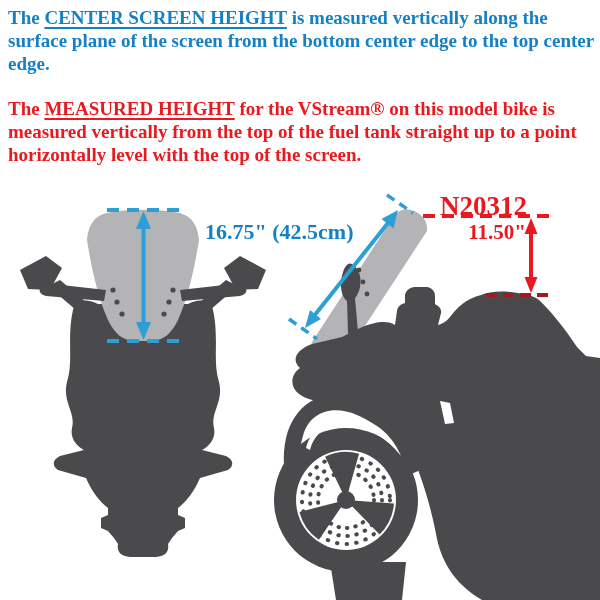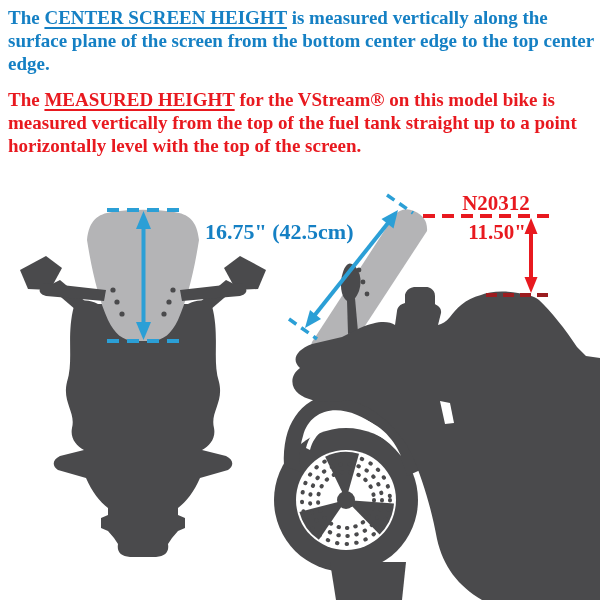--- a/index.html
+++ b/index.html
@@ -16,24 +16,24 @@
     position:absolute;left:8px;width:588px;
     font-weight:bold;font-size:19px;line-height:1.22;
     letter-spacing:0px;
   }
   .para .und{
     text-decoration:underline;
     text-underline-offset:3px;
     text-decoration-thickness:2px;
   }
   #para-center-screen{top:6px;color:var(--blue-text);}
-  #para-measured{top:88px;color:var(--red);}
+  #para-measured{top:97px;color:var(--red);}
   .meas-label{position:absolute;font-weight:bold;}
   #label-screen-height{left:205px;top:219px;font-size:22px;color:var(--blue-text);white-space:nowrap;}
-  #label-part-number{left:440px;top:191px;width:112px;text-align:center;font-size:21px;color:var(--red);}
+  #label-part-number{left:440px;top:191px;width:112px;text-align:left;font-size:27px;color:var(--red);}
   #label-measured-block{left:438px;top:220px;width:118px;text-align:center;font-size:21px;line-height:1.15;color:var(--red);}
   
   .sil{fill:var(--silhouette);}
   .ws{fill:var(--windscreen);}
   .whitefill{fill:#ffffff;}
   .dot{fill:var(--silhouette);}
   .bstroke{stroke:var(--blue-arrow);fill:none;}
   .bfill{fill:var(--blue-arrow);}
   .rstroke{stroke:var(--red);fill:none;}
   .rfill{fill:var(--red);}

